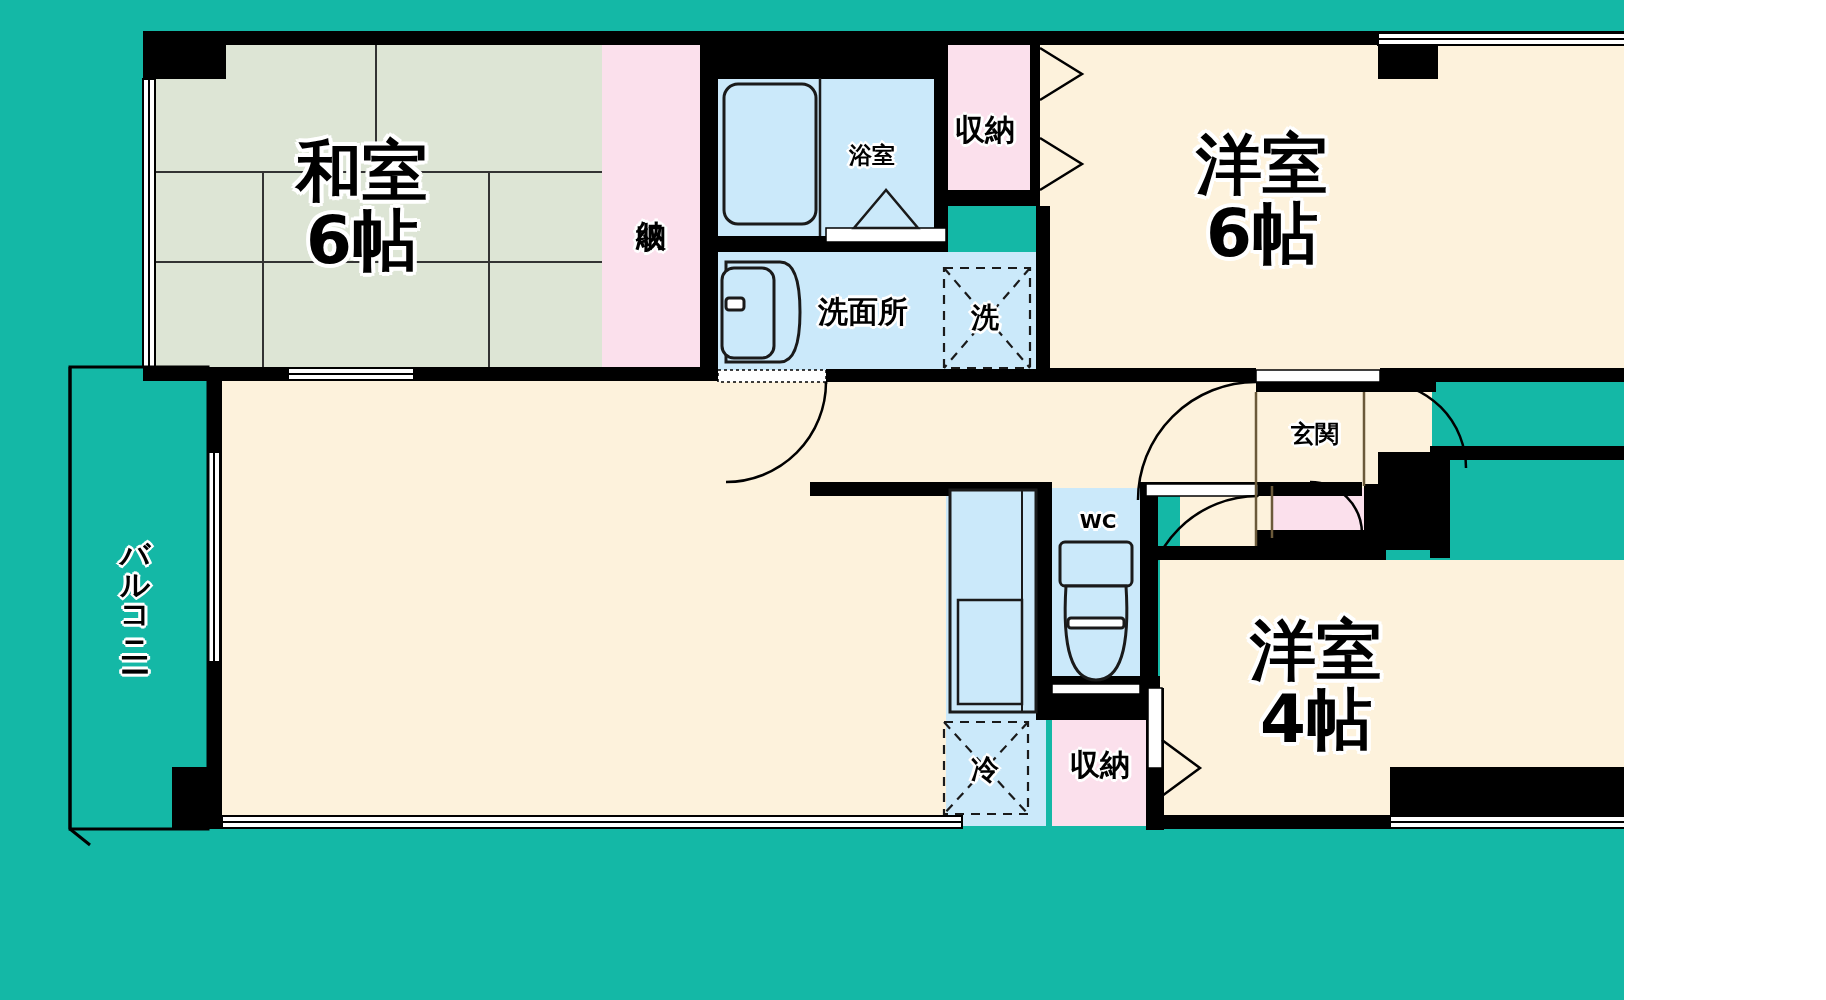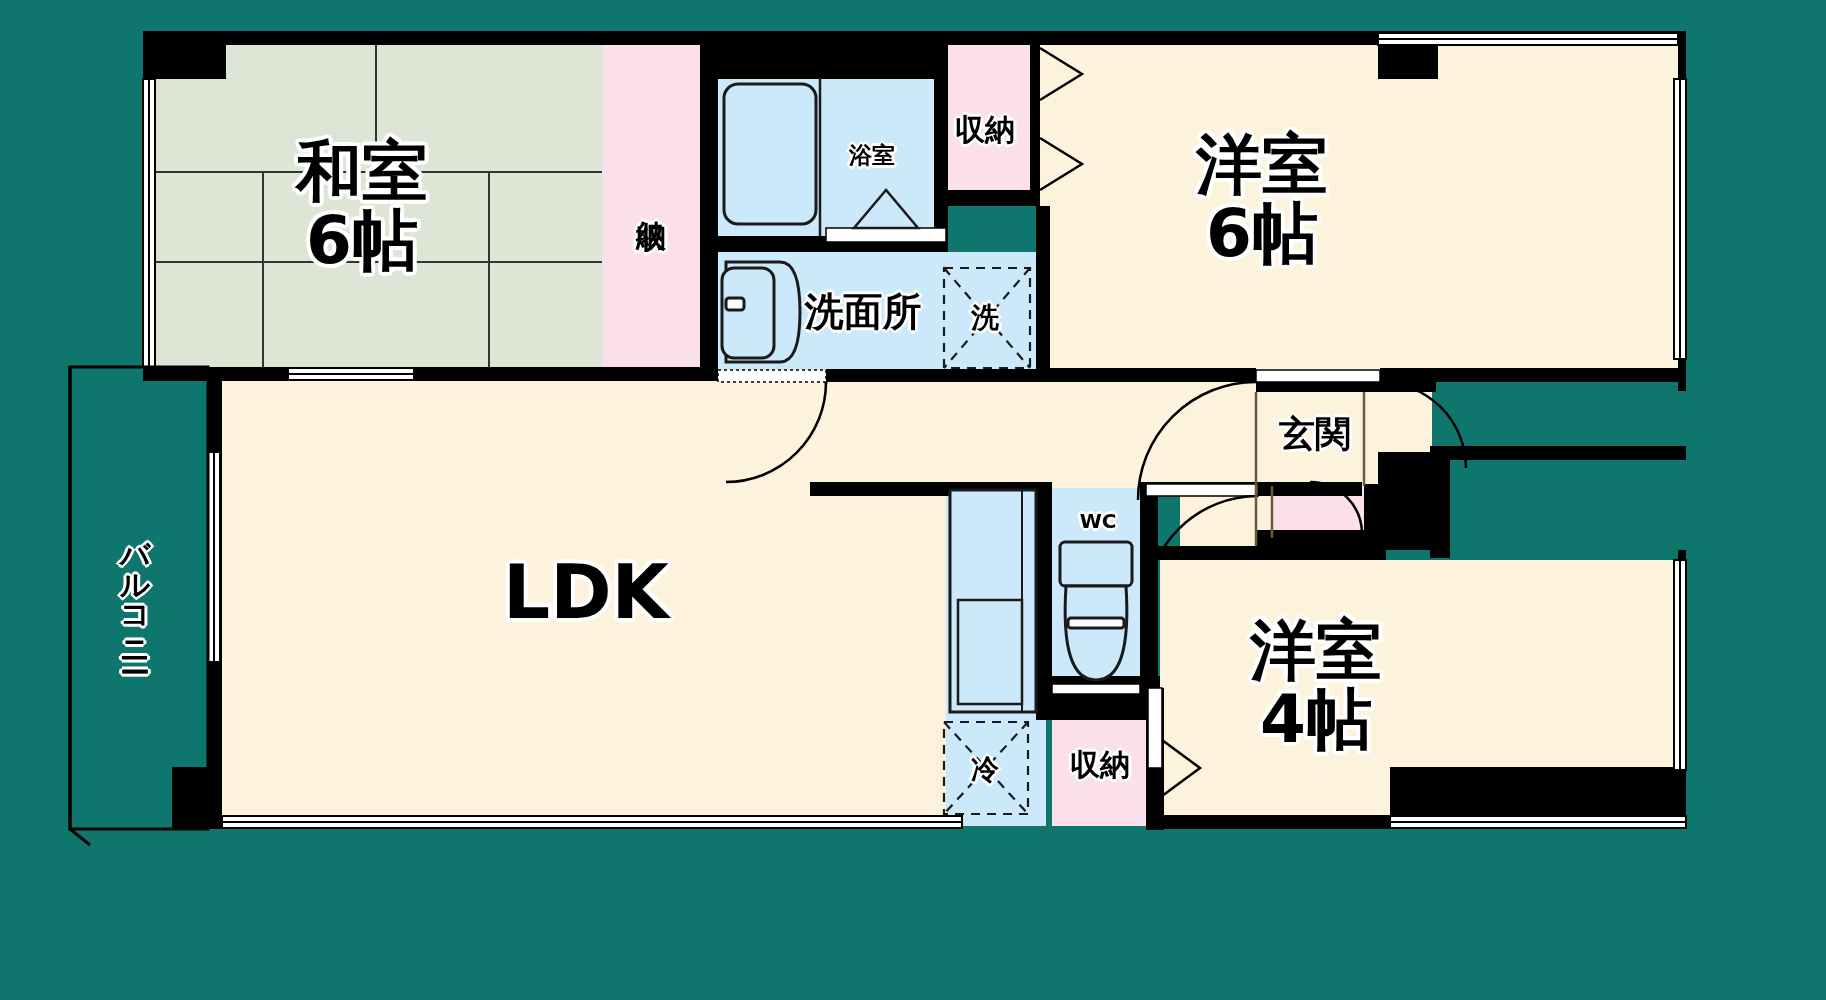--- a/index.html
+++ b/index.html
@@ -1,18 +1,18 @@
 <!DOCTYPE html>
 <html><head>
 <meta charset="utf-8">
 <title>間取り図</title>
 <style>
   html,body{margin:0;padding:0;background:#ffffff;}
   body{font-family:"DejaVu Sans","Liberation Sans",sans-serif;}
-  #plan{position:relative;width:1826px;height:1000px;background:#0f766e;overflow:hidden;}
+  #plan{position:relative;width:1624px;height:1000px;background:#14b8a6;overflow:hidden;}
   svg{position:absolute;left:0;top:0;}
   .lbl{
     position:absolute;
     font-weight:bold;
     color:#000;
     white-space:pre;
     text-align:center;
     line-height:1.04;
     -webkit-text-stroke:0px;
     paint-order:stroke fill;
@@ -251,35 +251,35 @@
     </g>
 
   </svg>
 
   <div class="lbl" style="left:362px;top:207px;font-size:66px;transform:translate(-50%,-50%);"><div>和室</div><div>6帖</div></div>
 
   <div class="lbl" style="left:1262px;top:200px;font-size:66px;transform:translate(-50%,-50%);"><div>洋室</div><div>6帖</div></div>
 
   <div class="lbl" style="left:1316px;top:686px;font-size:66px;transform:translate(-50%,-50%);"><div>洋室</div><div>4帖</div></div>
 
-  <div class="lbl" style="left:586px;top:592px;font-size:74px;transform:translate(-50%,-50%);"><div>LDK</div></div>
+  <div class="lbl" style="left:586px;top:592px;font-size:74px;transform:translate(-50%,-50%);"></div>
 
   <div class="lbl lbl-sm vert" style="left:651px;top:197px;font-size:30px;transform:translate(-50%,-50%);">収納</div>
 
   <div class="lbl lbl-sm" style="left:985px;top:130px;font-size:30px;transform:translate(-50%,-50%);line-height:1.0;">収納</div>
 
   <div class="lbl lbl-sm" style="left:1100px;top:765px;font-size:30px;transform:translate(-50%,-50%);">収納</div>
 
   <div class="lbl lbl-sm" style="left:872px;top:156px;font-size:23px;transform:translate(-50%,-50%);">浴室</div>
 
-  <div class="lbl lbl-sm" style="left:863px;top:312px;font-size:39px;transform:translate(-50%,-50%);">洗面所</div>
+  <div class="lbl lbl-sm" style="left:863px;top:312px;font-size:30px;transform:translate(-50%,-50%);">洗面所</div>
 
   <div class="lbl lbl-sm" style="left:985px;top:318px;font-size:28px;transform:translate(-50%,-50%);">洗</div>
 
   <div class="lbl lbl-sm" style="left:985px;top:770px;font-size:28px;transform:translate(-50%,-50%);">冷</div>
 
   <div class="lbl lbl-sm" style="left:1098px;top:521px;font-size:20px;transform:translate(-50%,-50%);">WC</div>
 
-  <div class="lbl lbl-sm" style="left:1315px;top:434px;font-size:36px;transform:translate(-50%,-50%);">玄関</div>
+  <div class="lbl lbl-sm" style="left:1315px;top:434px;font-size:24px;transform:translate(-50%,-50%);">玄関</div>
 
   <div class="lbl lbl-sm vert" style="left:135px;top:588px;font-size:30px;transform:translate(-50%,-50%);">バルコニー</div>
 
 </div>
 
 </body></html>

